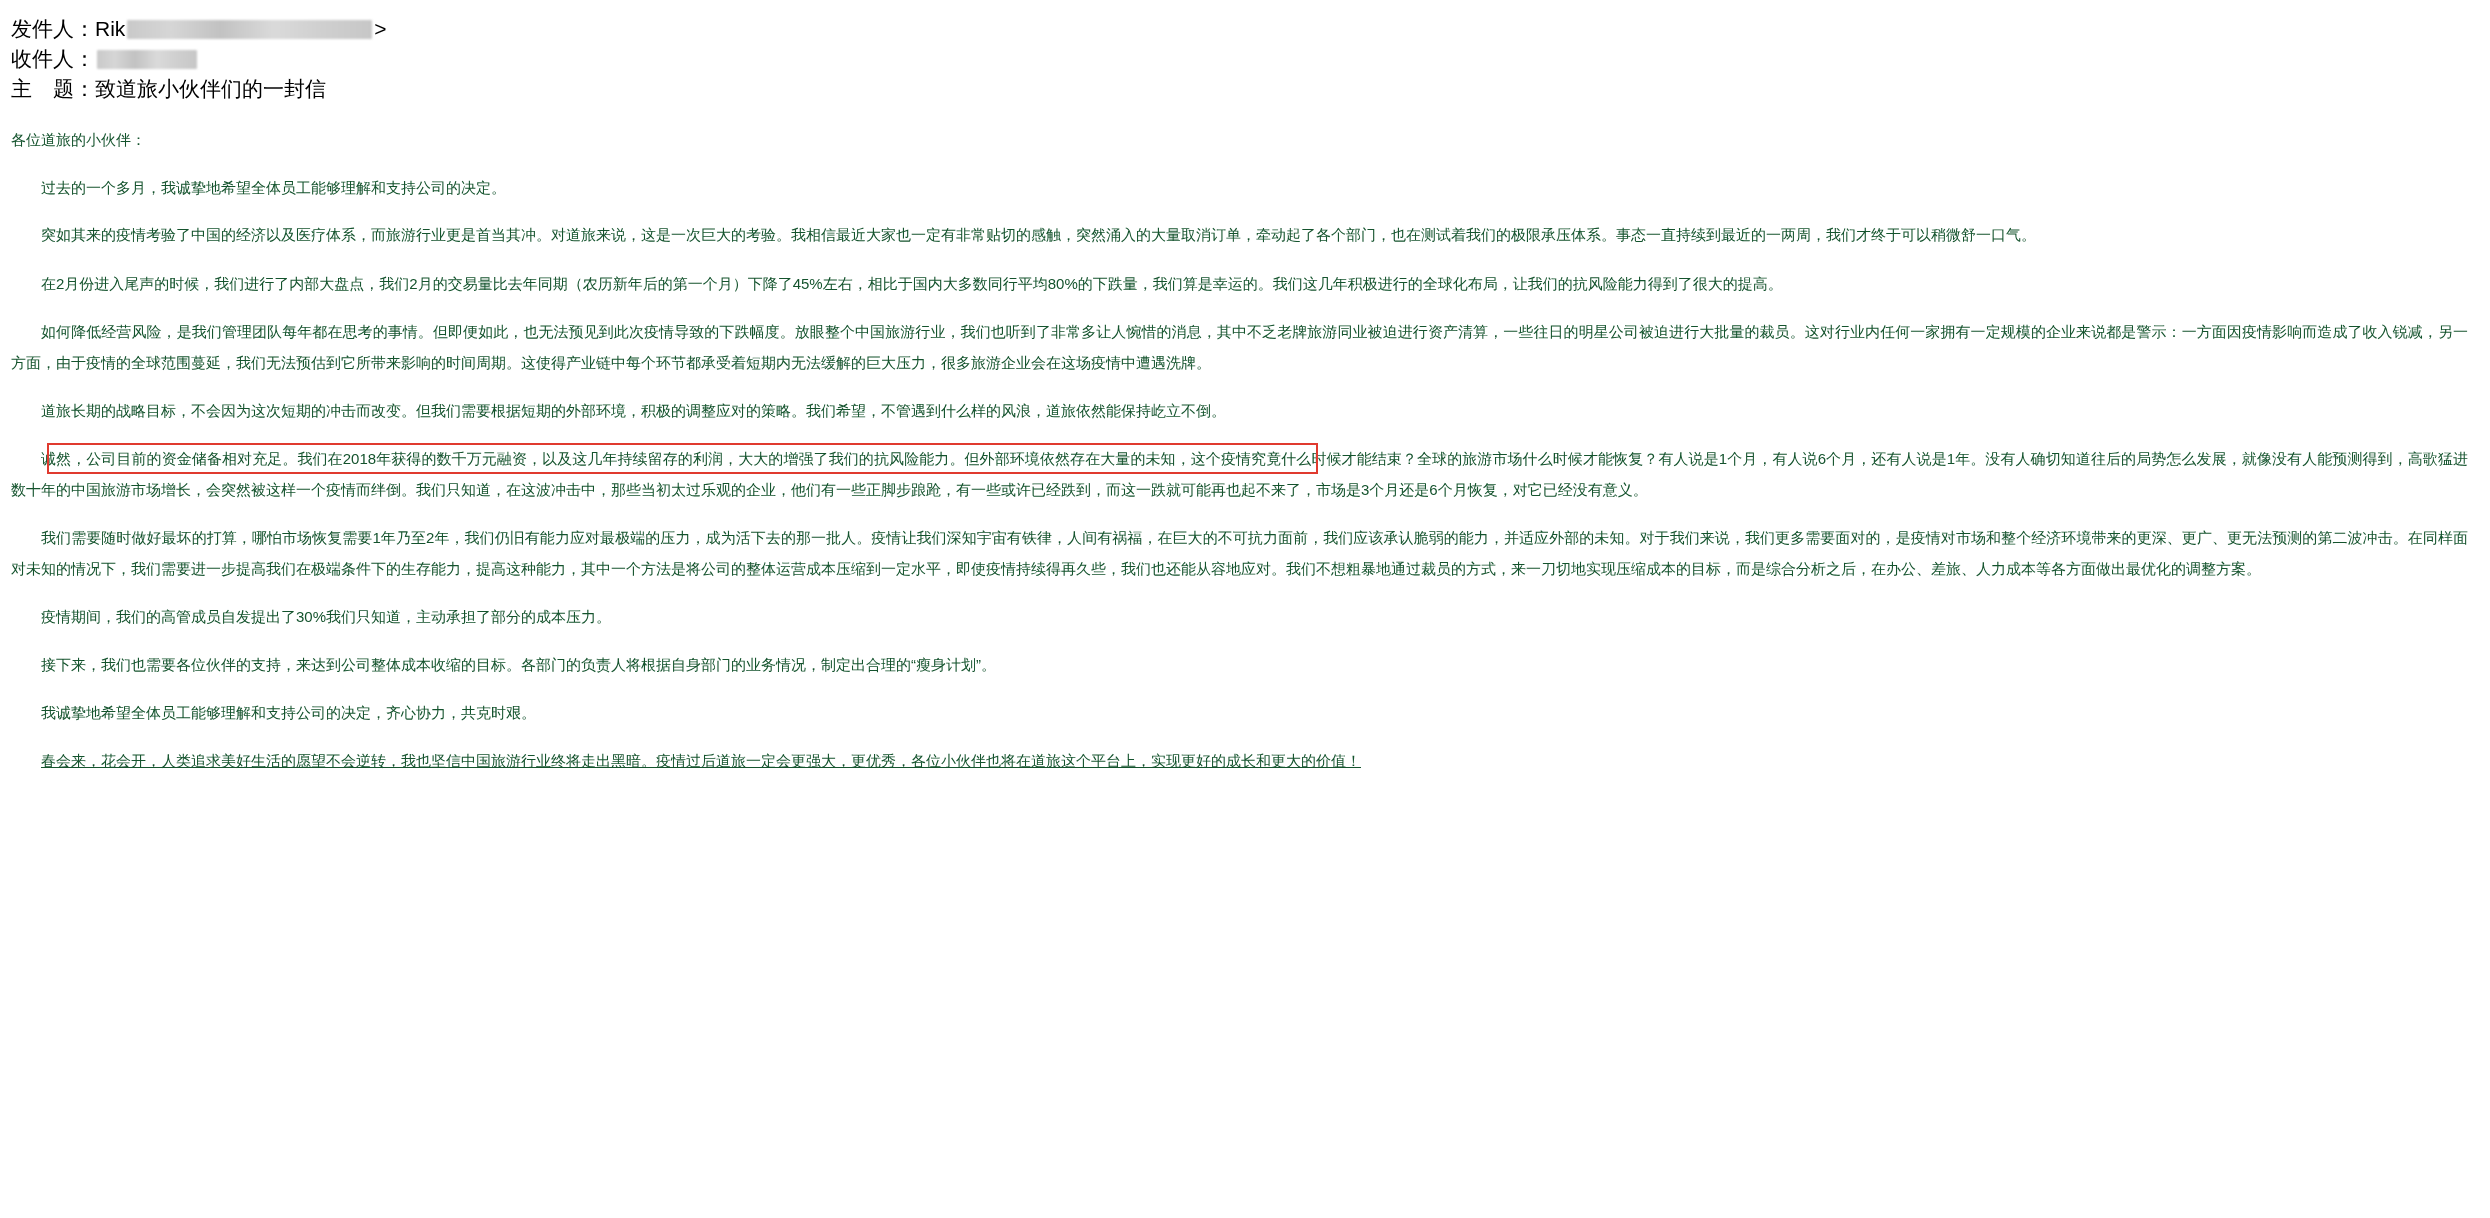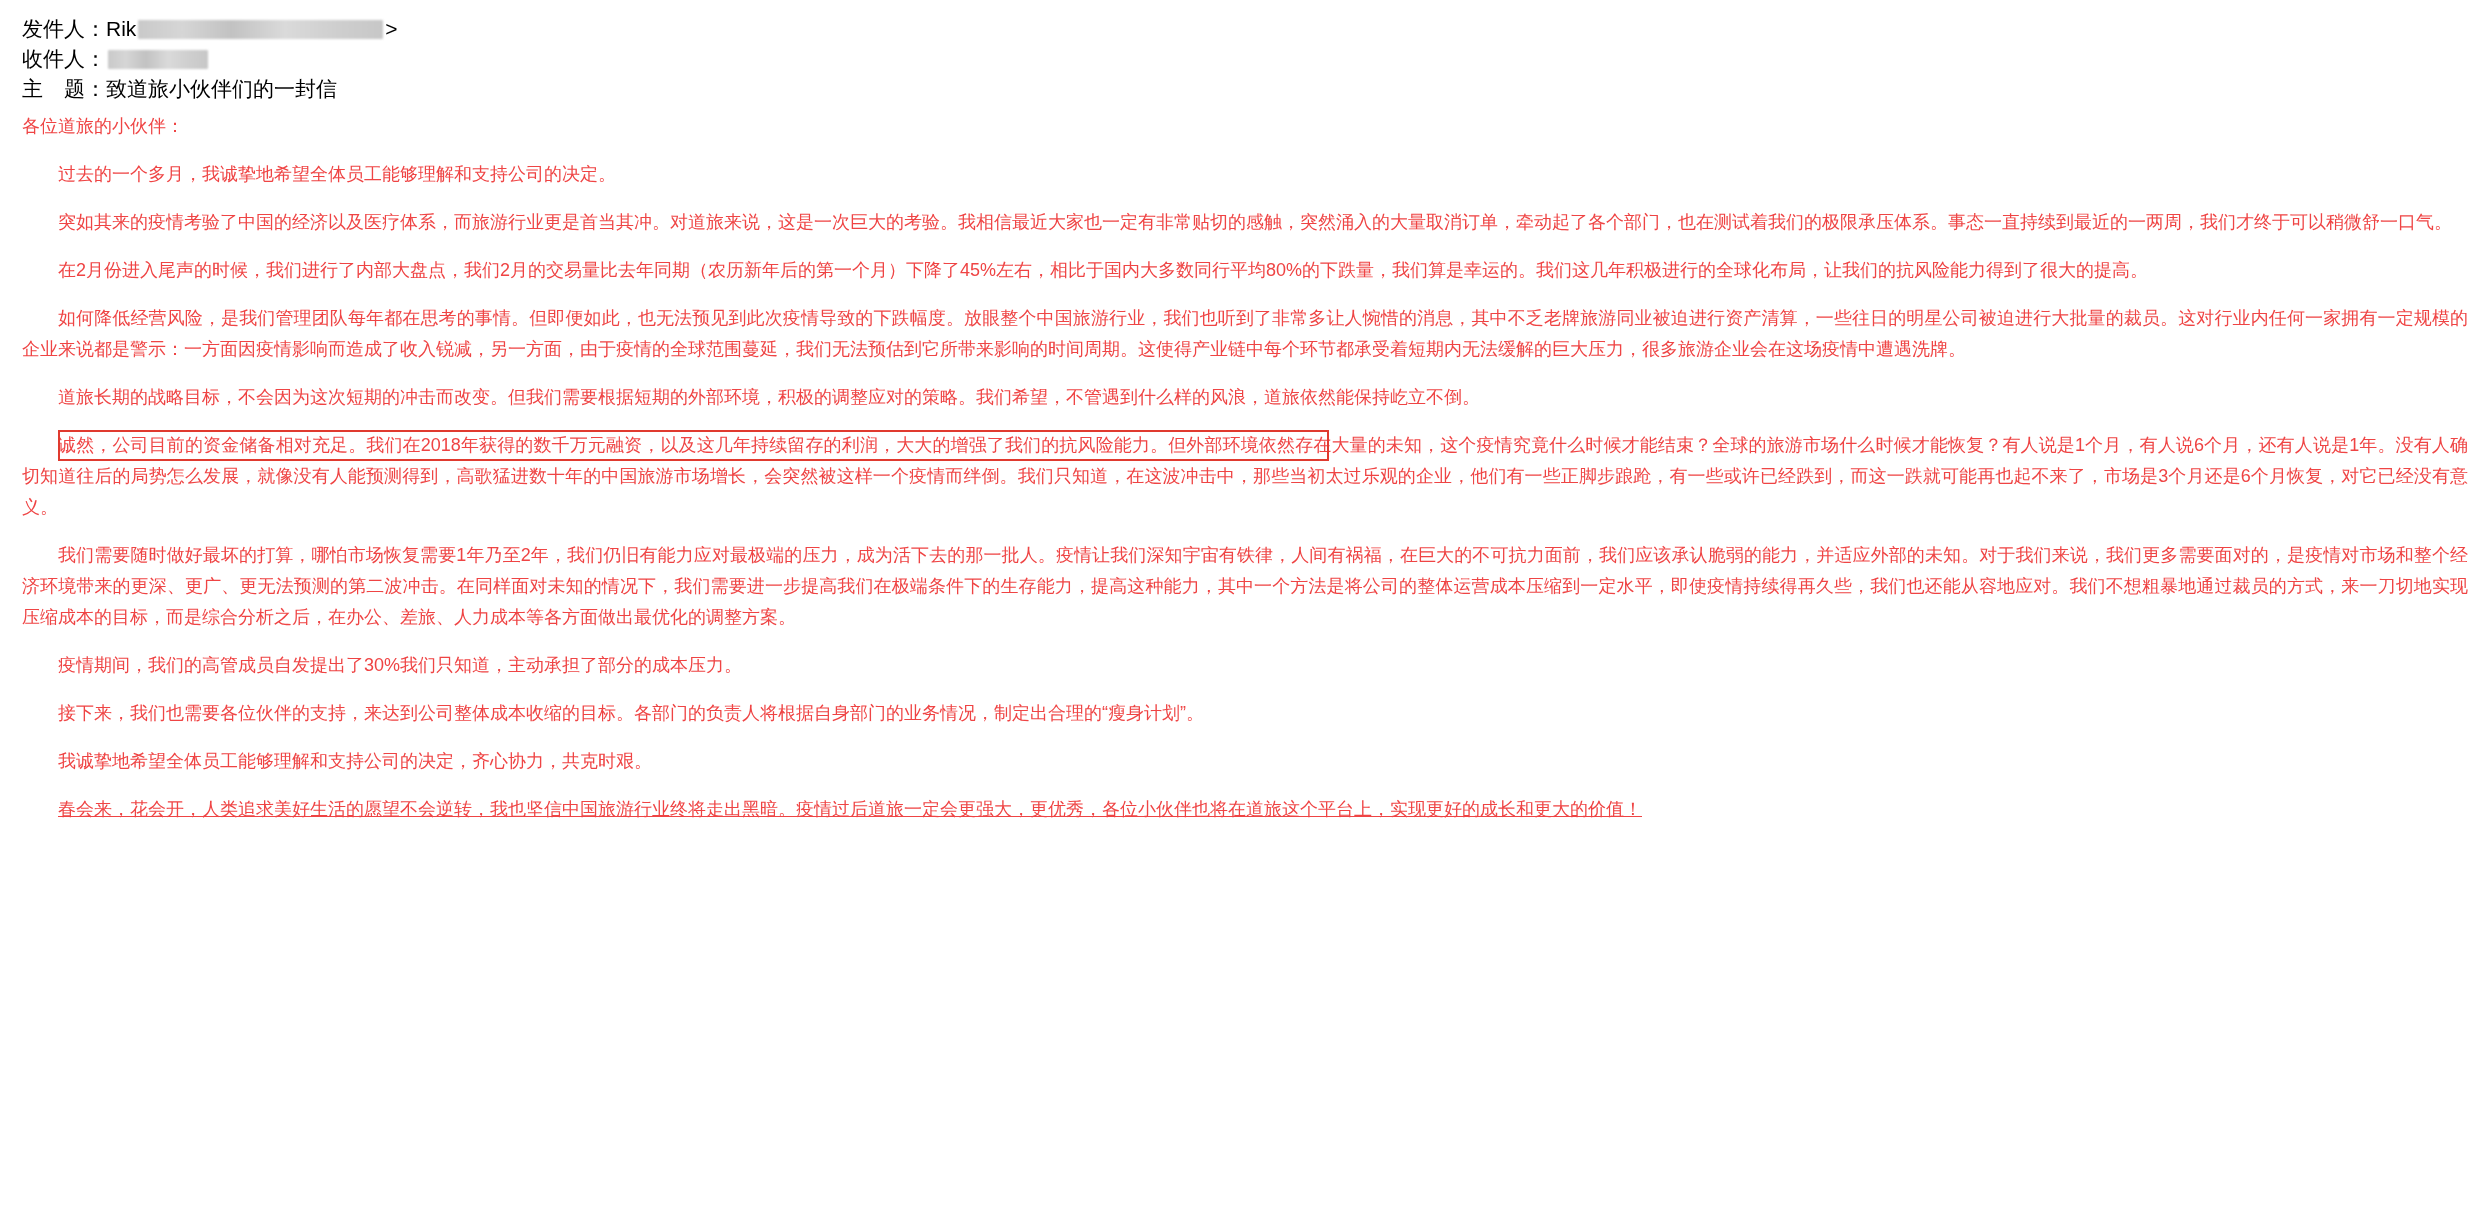--- a/index.html
+++ b/index.html
@@ -12,21 +12,21 @@
     height: 1218px;
     font-family: "Liberation Sans", sans-serif;
     color: #000000;
     overflow: hidden;
   }
   .page {
     position: relative;
     width: 2490px;
     height: 1218px;
     box-sizing: border-box;
-    padding: 14px 22px 0 22px;
+    padding: 14px 22px 0 11px;
   }
   
   .mail-header {
     font-size: 21px;
     line-height: 30px;
     color: #000;
   }
   .hdr-row {
     display: flex;
     align-items: center;
@@ -44,24 +44,24 @@
     vertical-align: middle;
     border-radius: 1px;
     margin: 0 2px;
   }
   .redacted.r1 { width: 245px; }
   .redacted.r2 { width: 100px; }
   .hdr-bracket { flex: 0 0 auto; }
 
   
   .mail-body {
-    margin-top: 7px;
-    font-size: 18px;
+    margin-top: 20px;
+    font-size: 15px;
     line-height: 31px;
-    color: #ef4444;
+    color: #14532d;
   }
   .mail-body p {
     margin: 0 0 17px 0;
     text-align: justify;
     text-justify: inter-ideograph;
   }
   .p-indent {
     text-indent: 2em;
   }
   .salutation {

